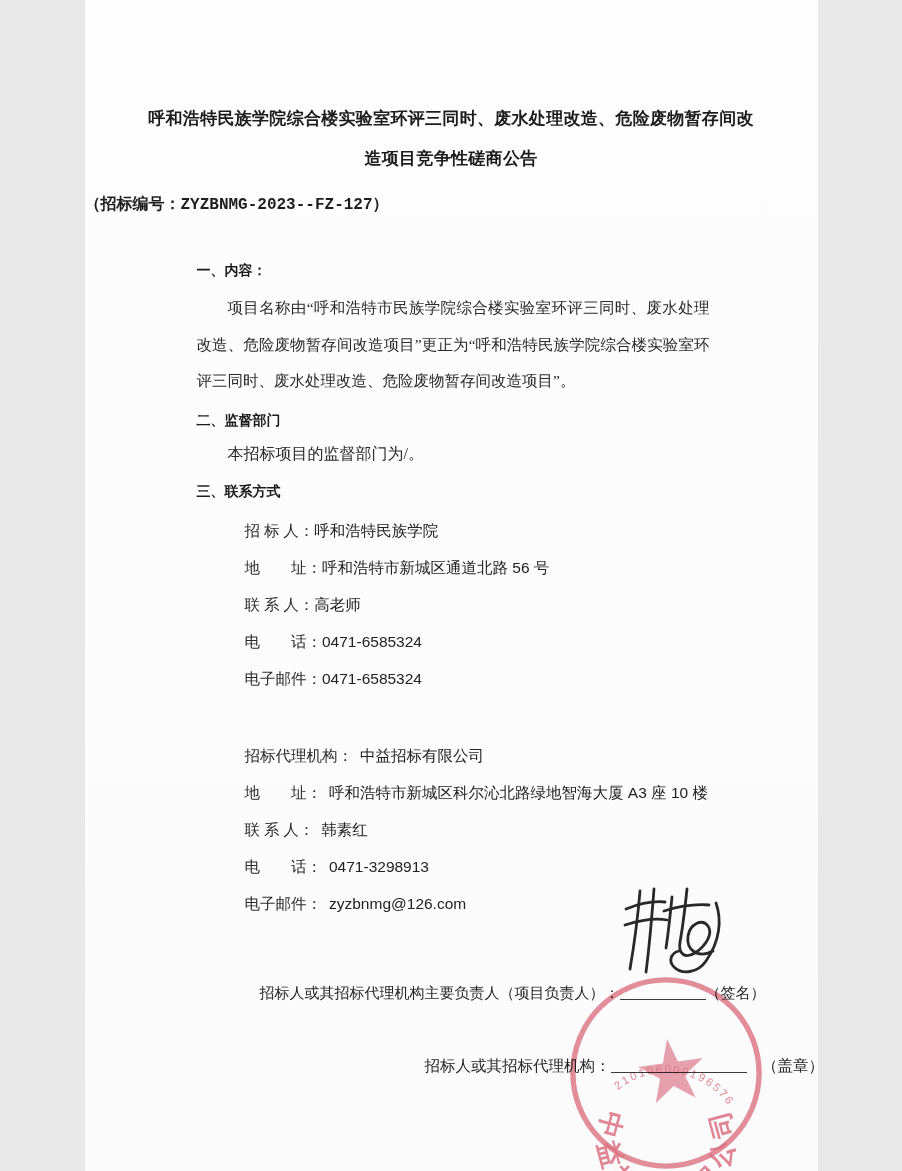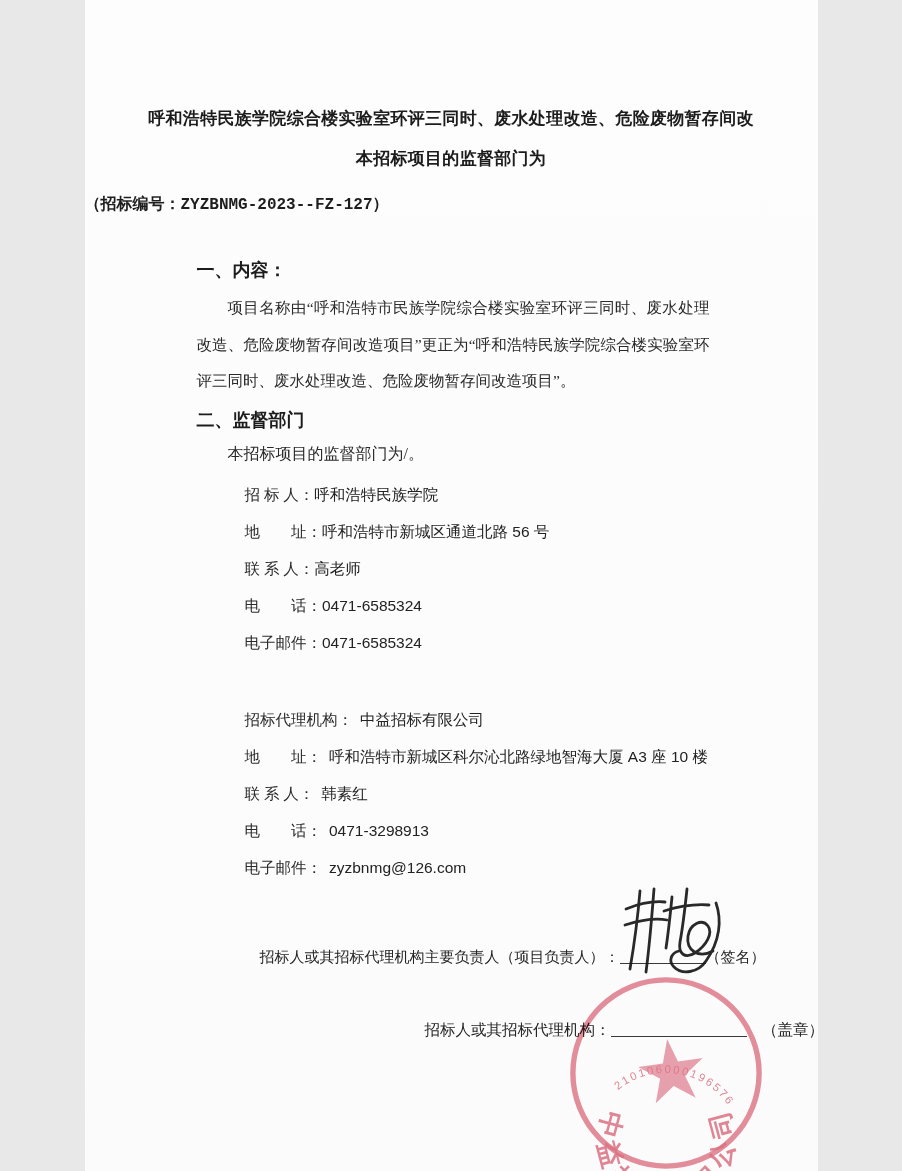--- a/index.html
+++ b/index.html
@@ -20,21 +20,21 @@
     color:#1c1c1c; letter-spacing:0.3px; white-space:nowrap;
   }
   .ref-line {
     margin-top:9px; text-align:left;
     font-family:"Liberation Mono","DejaVu Sans Mono",monospace;
     font-weight:700; font-size:16px; line-height:34px; color:#1e1e1e;
   }
   .sec-heading {
     margin:0 0 0 112px;
     font-family:"Liberation Sans","DejaVu Sans",sans-serif;
-    font-weight:700; font-size:18px; line-height:22px; color:#1c1c1c;
+    font-weight:700; font-size:14px; line-height:22px; color:#1c1c1c;
   }
   .sec1 { margin-top:37px; }
   .para {
     margin:9px 108px 0 112px;
     line-height:36.5px; text-align:justify; text-indent:2em;
     font-size:15.5px; color:#2a2a2a;
   }
   .sec2 { margin-top:9px; }
   .para-simple {
     margin:11px 0 0 143px; line-height:24px; font-size:16px; color:#2a2a2a;
@@ -62,30 +62,31 @@
   .signature-svg { position:absolute; left:534px; top:882px; z-index:3; }
   .stamp-svg { position:absolute; left:483px; top:975px; z-index:2; mix-blend-mode:multiply; opacity:0.88; }
 </style>
 </head>
 <body>
 
 <div class="page">
 
   <div class="title-block">
     <div class="title-line">呼和浩特民族学院综合楼实验室环评三同时、废水处理改造、危险废物暂存间改</div>
-    <div class="title-line">本招标项目的监督部门为</div>
+    <div class="title-line">造项目竞争性磋商公告</div>
   </div>
   <div class="ref-line">（招标编号：ZYZBNMG-2023--FZ-127）</div>
 
   <div class="sec-heading sec1">一、内容：</div>
   <div class="para">项目名称由“呼和浩特市民族学院综合楼实验室环评三同时、废水处理改造、危险废物暂存间改造项目”更正为“呼和浩特民族学院综合楼实验室环评三同时、废水处理改造、危险废物暂存间改造项目”。</div>
 
   <div class="sec-heading sec2">二、监督部门</div>
   <div class="para-simple">本招标项目的监督部门为/。</div>
 
+  <div class="sec-heading sec3">三、联系方式</div>
 
   <div class="contact-block tenderer">
     <div class="crow">
       <span class="clabel">招 标 人：</span><span class="cvalue">呼和浩特民族学院</span>
     </div>
     <div class="crow">
       <span class="clabel">地　　址：</span><span class="cvalue">呼和浩特市新城区通道北路 56 号</span>
     </div>
     <div class="crow">
       <span class="clabel">联 系 人：</span><span class="cvalue">高老师</span>

